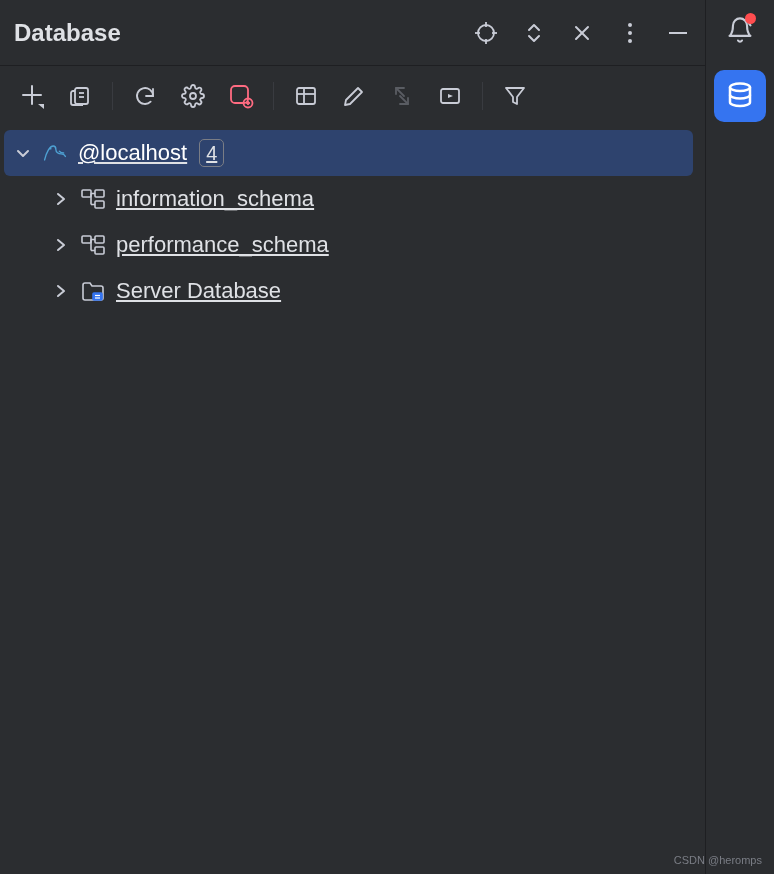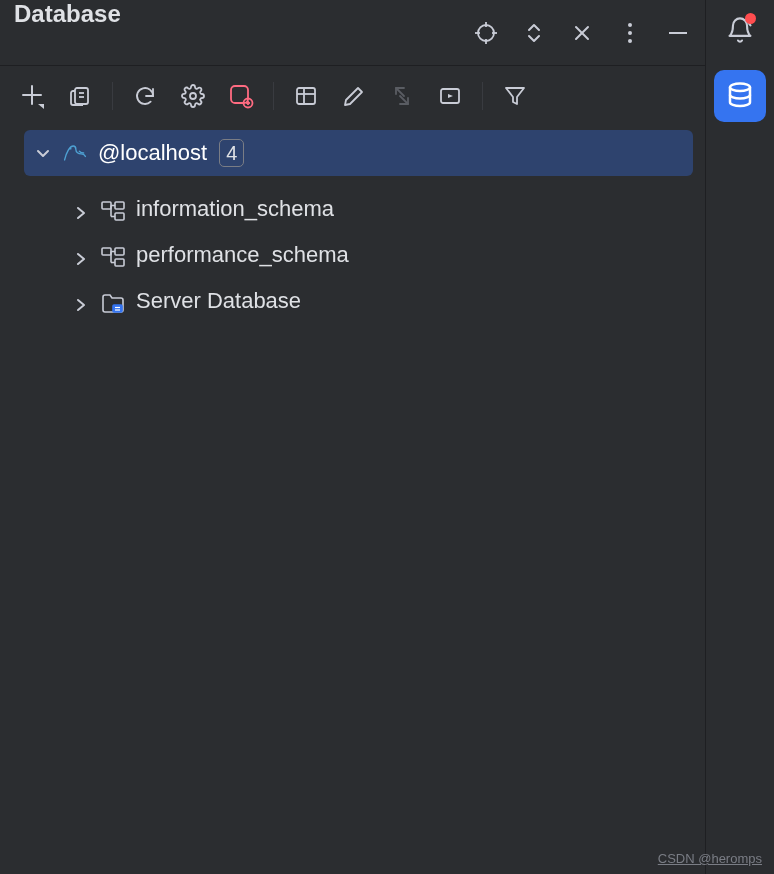--- a/index.html
+++ b/index.html
@@ -19,20 +19,21 @@
   .panel {
     flex: 1;
     display: flex;
     flex-direction: column;
     border-right: 1px solid #1e1f22;
   }
 
   
   .header {
     display: flex;
+    align-items: center;
     justify-content: space-between;
     padding: 0 12px 0 14px;
     height: 66px;
     border-bottom: 1px solid #1e1f22;
   }
   .header-title {
     font-size: 24px;
     font-weight: 700;
     color: #dfe1e5;
   }
@@ -74,21 +75,22 @@
     width: 1px;
     height: 28px;
     background: #393b40;
     margin: 0 6px;
   }
   .tb-btn.danger { color: #ff6b81; }
   .tb-btn.disabled { color: #5a5d63; cursor: default; }
 
   
   .tree {
-    padding: 4px 12px 0 24px;
+    padding: 4px 12px 0 4px;
+    text-decoration: underline;
   }
   .tree-row {
     display: flex;
     align-items: center;
     height: 46px;
     gap: 10px;
     border-radius: 6px;
     padding: 0 10px;
     font-size: 22px;
   }
@@ -108,21 +110,20 @@
   }
   .tree-row .label { color: #dfe1e5; }
   .tree-row.selected {
     background: #2e436e;
     color: #ffffff;
   }
   .tree-row.selected .label { color: #ffffff; }
   .tree-row.child {
     margin-left: 38px;
     height: 46px;
-    align-items: flex-end;
   }
   .badge {
     display: inline-flex;
     align-items: center;
     justify-content: center;
     min-width: 24px;
     height: 28px;
     padding: 0 6px;
     border: 1px solid #7a7d85;
     border-radius: 5px;
@@ -169,23 +170,22 @@
     align-items: center;
     justify-content: center;
     color: #ffffff;
     cursor: pointer;
   }
 
   .watermark {
     position: absolute;
     bottom: 8px;
     right: 12px;
-    font-size: 13px;
+    font-size: 11px;
     color: #7a7d85;
-    text-decoration: underline;
   }
 </style>
 </head>
 <body>
 
 <div class="panel">
 
   <div class="header">
     <div class="header-title">Database</div>
     <div class="header-actions">

